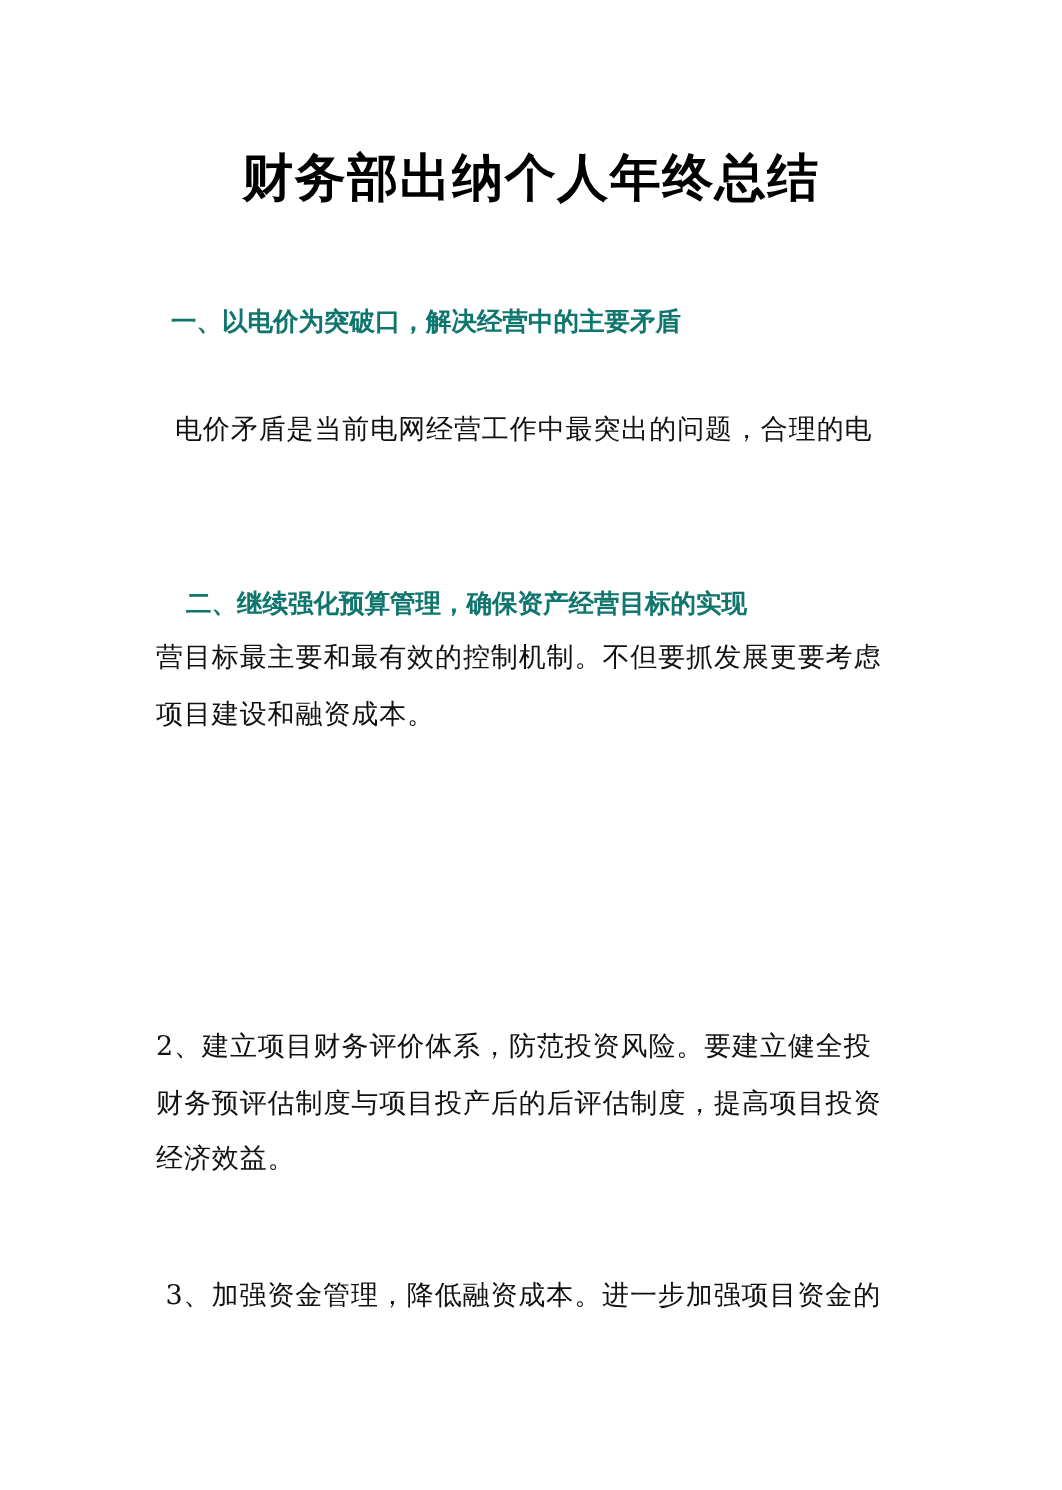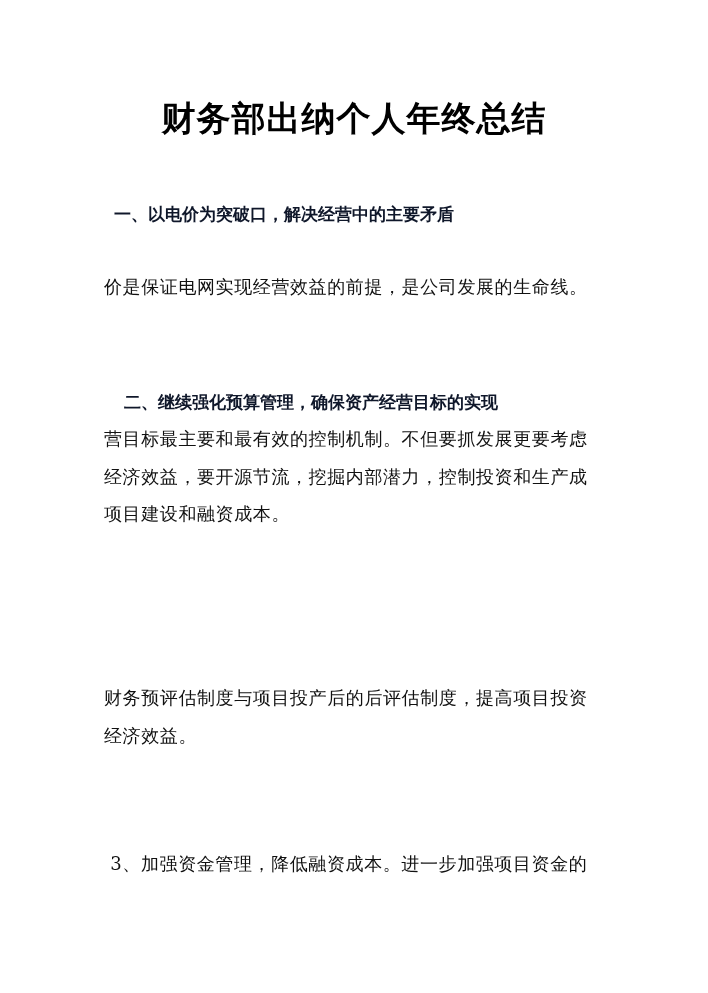--- a/index.html
+++ b/index.html
@@ -2,44 +2,44 @@
 <html><head>
 <meta charset="utf-8">
 <style>
   html, body { margin: 0; padding: 0; background: #ffffff; }
   body { width: 708px; height: 993px; position: relative; overflow: hidden;
          font-family: "DejaVu Serif", "Liberation Serif", serif; color: #111; }
   .title { position: absolute; top: 96px; left: 0; width: 708px; text-align: center;
            font-family: Liberation Sans, sans-serif; font-weight: bold;
            font-size: 34px; letter-spacing: 1px; color: #000; }
   .heading { position: absolute; left: 114px; font-size: 17px; font-weight: bold;
-             color: #0f172a; font-family: "DejaVu Serif", serif; }
+             color: #0f766e; font-family: "DejaVu Serif", serif; }
   .para { position: absolute; left: 104px; width: 505px; font-size: 18px; line-height: 37.5px;
           letter-spacing: 0.6px; }
   .para div { white-space: nowrap; }
 </style>
 </head>
 <body>
 
 <div class="title">财务部出纳个人年终总结</div>
 
 <div class="heading" style="top:203px;">一、以电价为突破口，解决经营中的主要矛盾</div>
 
 <div class="para" style="top:268px;">
-  <div>价是保证电网实现经营效益的前提，是公司发展的生命线。</div>
+  <div style="white-space:pre">  电价矛盾是当前电网经营工作中最突出的问题，合理的电</div>
 </div>
 
 <div class="heading" style="top:391px;margin-left:10px;">二、继续强化预算管理，确保资产经营目标的实现</div>
 
 <div class="para" style="top:420px;">
   <div>营目标最主要和最有效的控制机制。不但要抓发展更要考虑</div>
-  <div>经济效益，要开源节流，挖掘内部潜力，控制投资和生产成</div>
   <div>项目建设和融资成本。</div>
 </div>
 
 <div class="para" style="top:679px;">
+  <div>2、建立项目财务评价体系，防范投资风险。要建立健全投</div>
   <div>财务预评估制度与项目投产后的后评估制度，提高项目投资</div>
   <div>经济效益。</div>
 </div>
 
 <div class="para" style="top:845px;">
   <div style="white-space:pre"> 3、加强资金管理，降低融资成本。进一步加强项目资金的</div>
 </div>
 
 </body></html>

